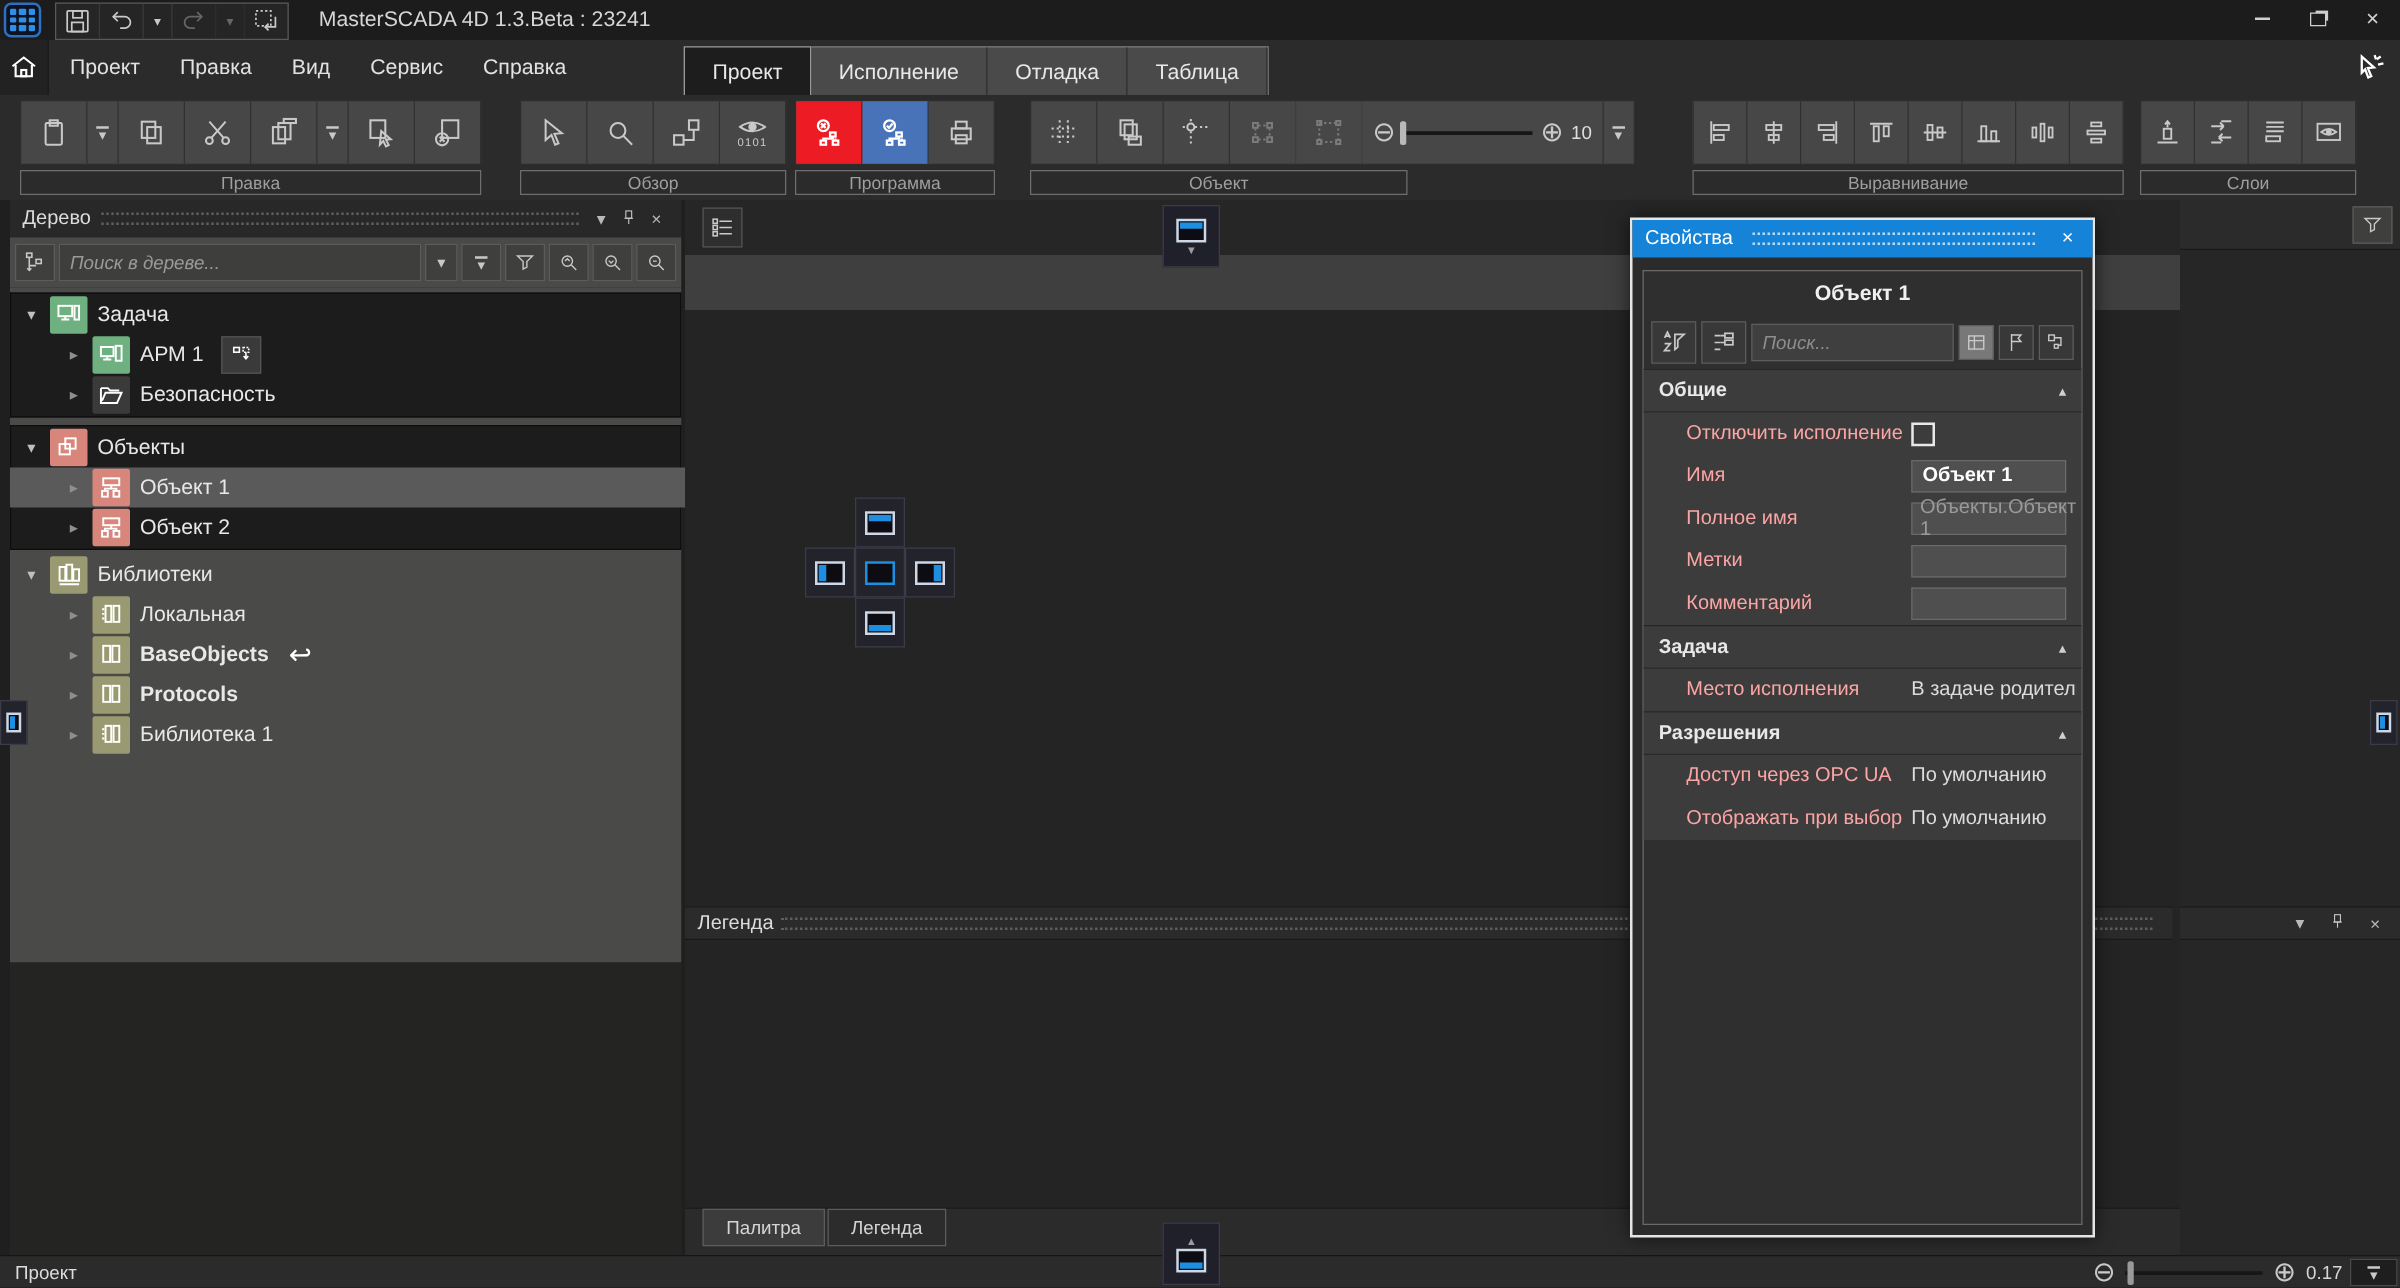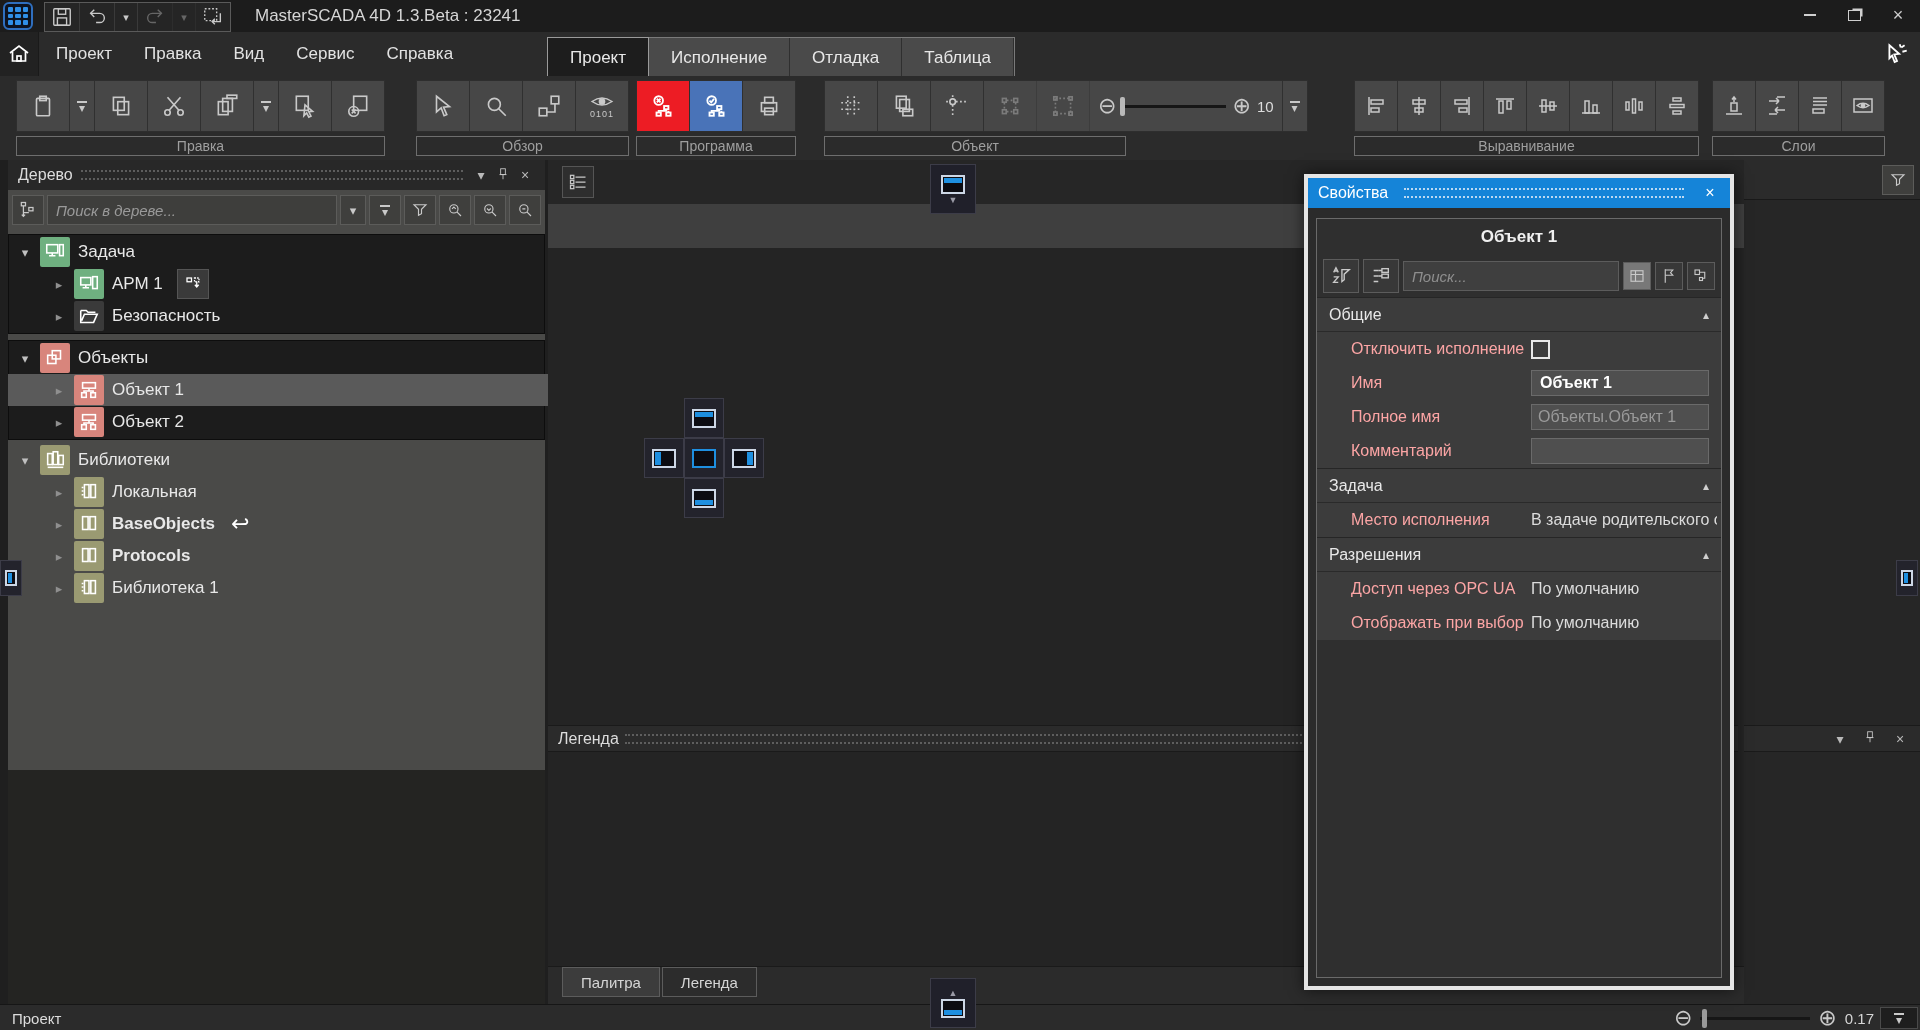--- a/index.html
+++ b/index.html
@@ -93,36 +93,36 @@
   .carm{position:absolute;background:#23232c;border:1px solid #3c3c48;width:40px;height:40px;display:flex;align-items:center;justify-content:center;box-sizing:border-box;}
   
   #righttopstrip{left:1744px;top:0px;width:176px;height:40px;background:#2b2b2b;border-bottom:1px solid #191919;display:flex;align-items:center;justify-content:flex-end;padding-right:6px;box-sizing:border-box;}
   #rightmid{left:1744px;top:40px;width:176px;height:525px;background:#262626;}
   #rightbotstrip{left:1744px;top:565px;width:176px;height:27px;background:#2b2b2b;border-top:1px solid #1a1a1a;border-bottom:1px solid #1a1a1a;display:flex;align-items:center;justify-content:flex-end;gap:10px;padding-right:10px;box-sizing:border-box;}
   #rightlow{left:1744px;top:592px;width:176px;height:252px;background:#262626;}
   .edgetab{position:absolute;width:22px;height:36px;background:#23232c;border:1px solid #3c3c48;display:flex;align-items:center;justify-content:center;z-index:30;box-sizing:border-box;}
   .miniwin{width:12px;height:16px;border:2px solid #cdd7e6;background:#0c0c12;position:relative;box-sizing:border-box;}
   .miniwin::before{content:"";position:absolute;left:1px;top:1px;bottom:1px;width:4px;background:#1e8fe0;}
   
-  #props{left:1304px;top:14px;width:430px;height:816px;background:#2b2b2b;border:4px solid #e5e5e5;z-index:50;box-shadow:0 0 14px rgba(0,0,0,.6);box-sizing:border-box;}
+  #props{left:1304px;top:14px;width:372px;height:816px;background:#2b2b2b;border:2px solid #e5e5e5;z-index:50;box-shadow:0 0 14px rgba(0,0,0,.6);box-sizing:border-box;}
   #propstitle{height:30px;background:#1584d8;display:flex;align-items:center;padding:0 10px;gap:10px;}
   #propstitle .ptitle{color:#fff;}
   #propstitle .handle{border-color:#bcd9f2;}
   #propsclose{color:#fff;font-size:16px;width:20px;text-align:center;}
   #propsinner{position:absolute;left:8px;top:40px;right:8px;bottom:8px;border:1px solid #6a6a6a;background:#2f2f2f;}
   #objtitle{height:36px;display:flex;align-items:center;justify-content:center;font-size:17px;font-weight:bold;color:#f0f0f0;}
   #propstools{height:42px;display:flex;align-items:center;gap:4px;padding:0 6px;}
   .pbtn{width:36px;height:34px;background:#383838;border:1px solid #5c5c5c;display:flex;align-items:center;justify-content:center;box-sizing:border-box;}
   #propsearch{flex:1;height:30px;background:#3f3f3f;border:1px solid #5c5c5c;color:#cfcfcf;font-size:15px;font-style:italic;padding:0 8px;box-sizing:border-box;min-width:40px;}
   #propsearch::placeholder{color:#8e8e8e;}
   .pbtn.sm{width:28px;height:28px;}
   .pbtn.on{background:#787878;}
   #proprows{background:#3c3c3c;}
   .cathead{height:33px;display:flex;align-items:center;justify-content:space-between;padding:0 12px;border-top:1px solid #262626;border-bottom:1px solid #2a2a2a;background:#3c3c3c;}
-  .cathead span{font-size:16px;color:#e8e8e8;}
+  .cathead span{font-size:16px;color:#e8e8e8;font-weight:bold;}
   .cathead .col{color:#cfcfcf;font-size:12px;}
   .prow{height:34px;display:flex;align-items:center;padding-left:34px;position:relative;}
   .plabel{width:178px;font-size:16px;color:#fca5a5;white-space:nowrap;overflow:hidden;}
   .pfield{position:absolute;left:214px;right:12px;height:26px;background:#4f4f4f;border:1px solid #6a6a6a;display:flex;align-items:center;padding:0 6px;font-size:16px;box-sizing:border-box;}
   .pfield input{background:transparent;border:none;outline:none;color:#fff;font-weight:bold;font-size:16px;width:100%;font-family:inherit;}
   .pfield.ghost{color:#9a9a9a;}
   .pvaltext{position:absolute;left:214px;right:4px;font-size:16px;color:#dcdcdc;white-space:nowrap;overflow:hidden;}
   .pcheck{position:absolute;left:214px;width:19px;height:19px;border:2px solid #e8e8e8;background:transparent;box-sizing:border-box;}
   
   #statusbar{left:0;top:1004px;width:1920px;height:26px;background:#2b2b2b;border-top:1px solid #161616;display:flex;align-items:center;}
@@ -837,20 +837,24 @@
             <span class="plabel">Имя</span>
             <span class="pfield">
                 <input value="Объект 1" style="">
               </span>
           </div>
           <div class="prow">
             <span class="plabel">Полное имя</span>
             <span class="pfield ghost">Объекты.Объект 1</span>
           </div>
           <div class="prow">
+            <span class="plabel">Метки</span>
+            <span class="pfield"></span>
+          </div>
+          <div class="prow">
             <span class="plabel">Комментарий</span>
             <span class="pfield"></span>
           </div>
 
           <div class="cathead">
             <span>Задача</span>
               <span class="col">▴</span>
           </div>
           <div class="prow">
             <span class="plabel">Место исполнения</span>

